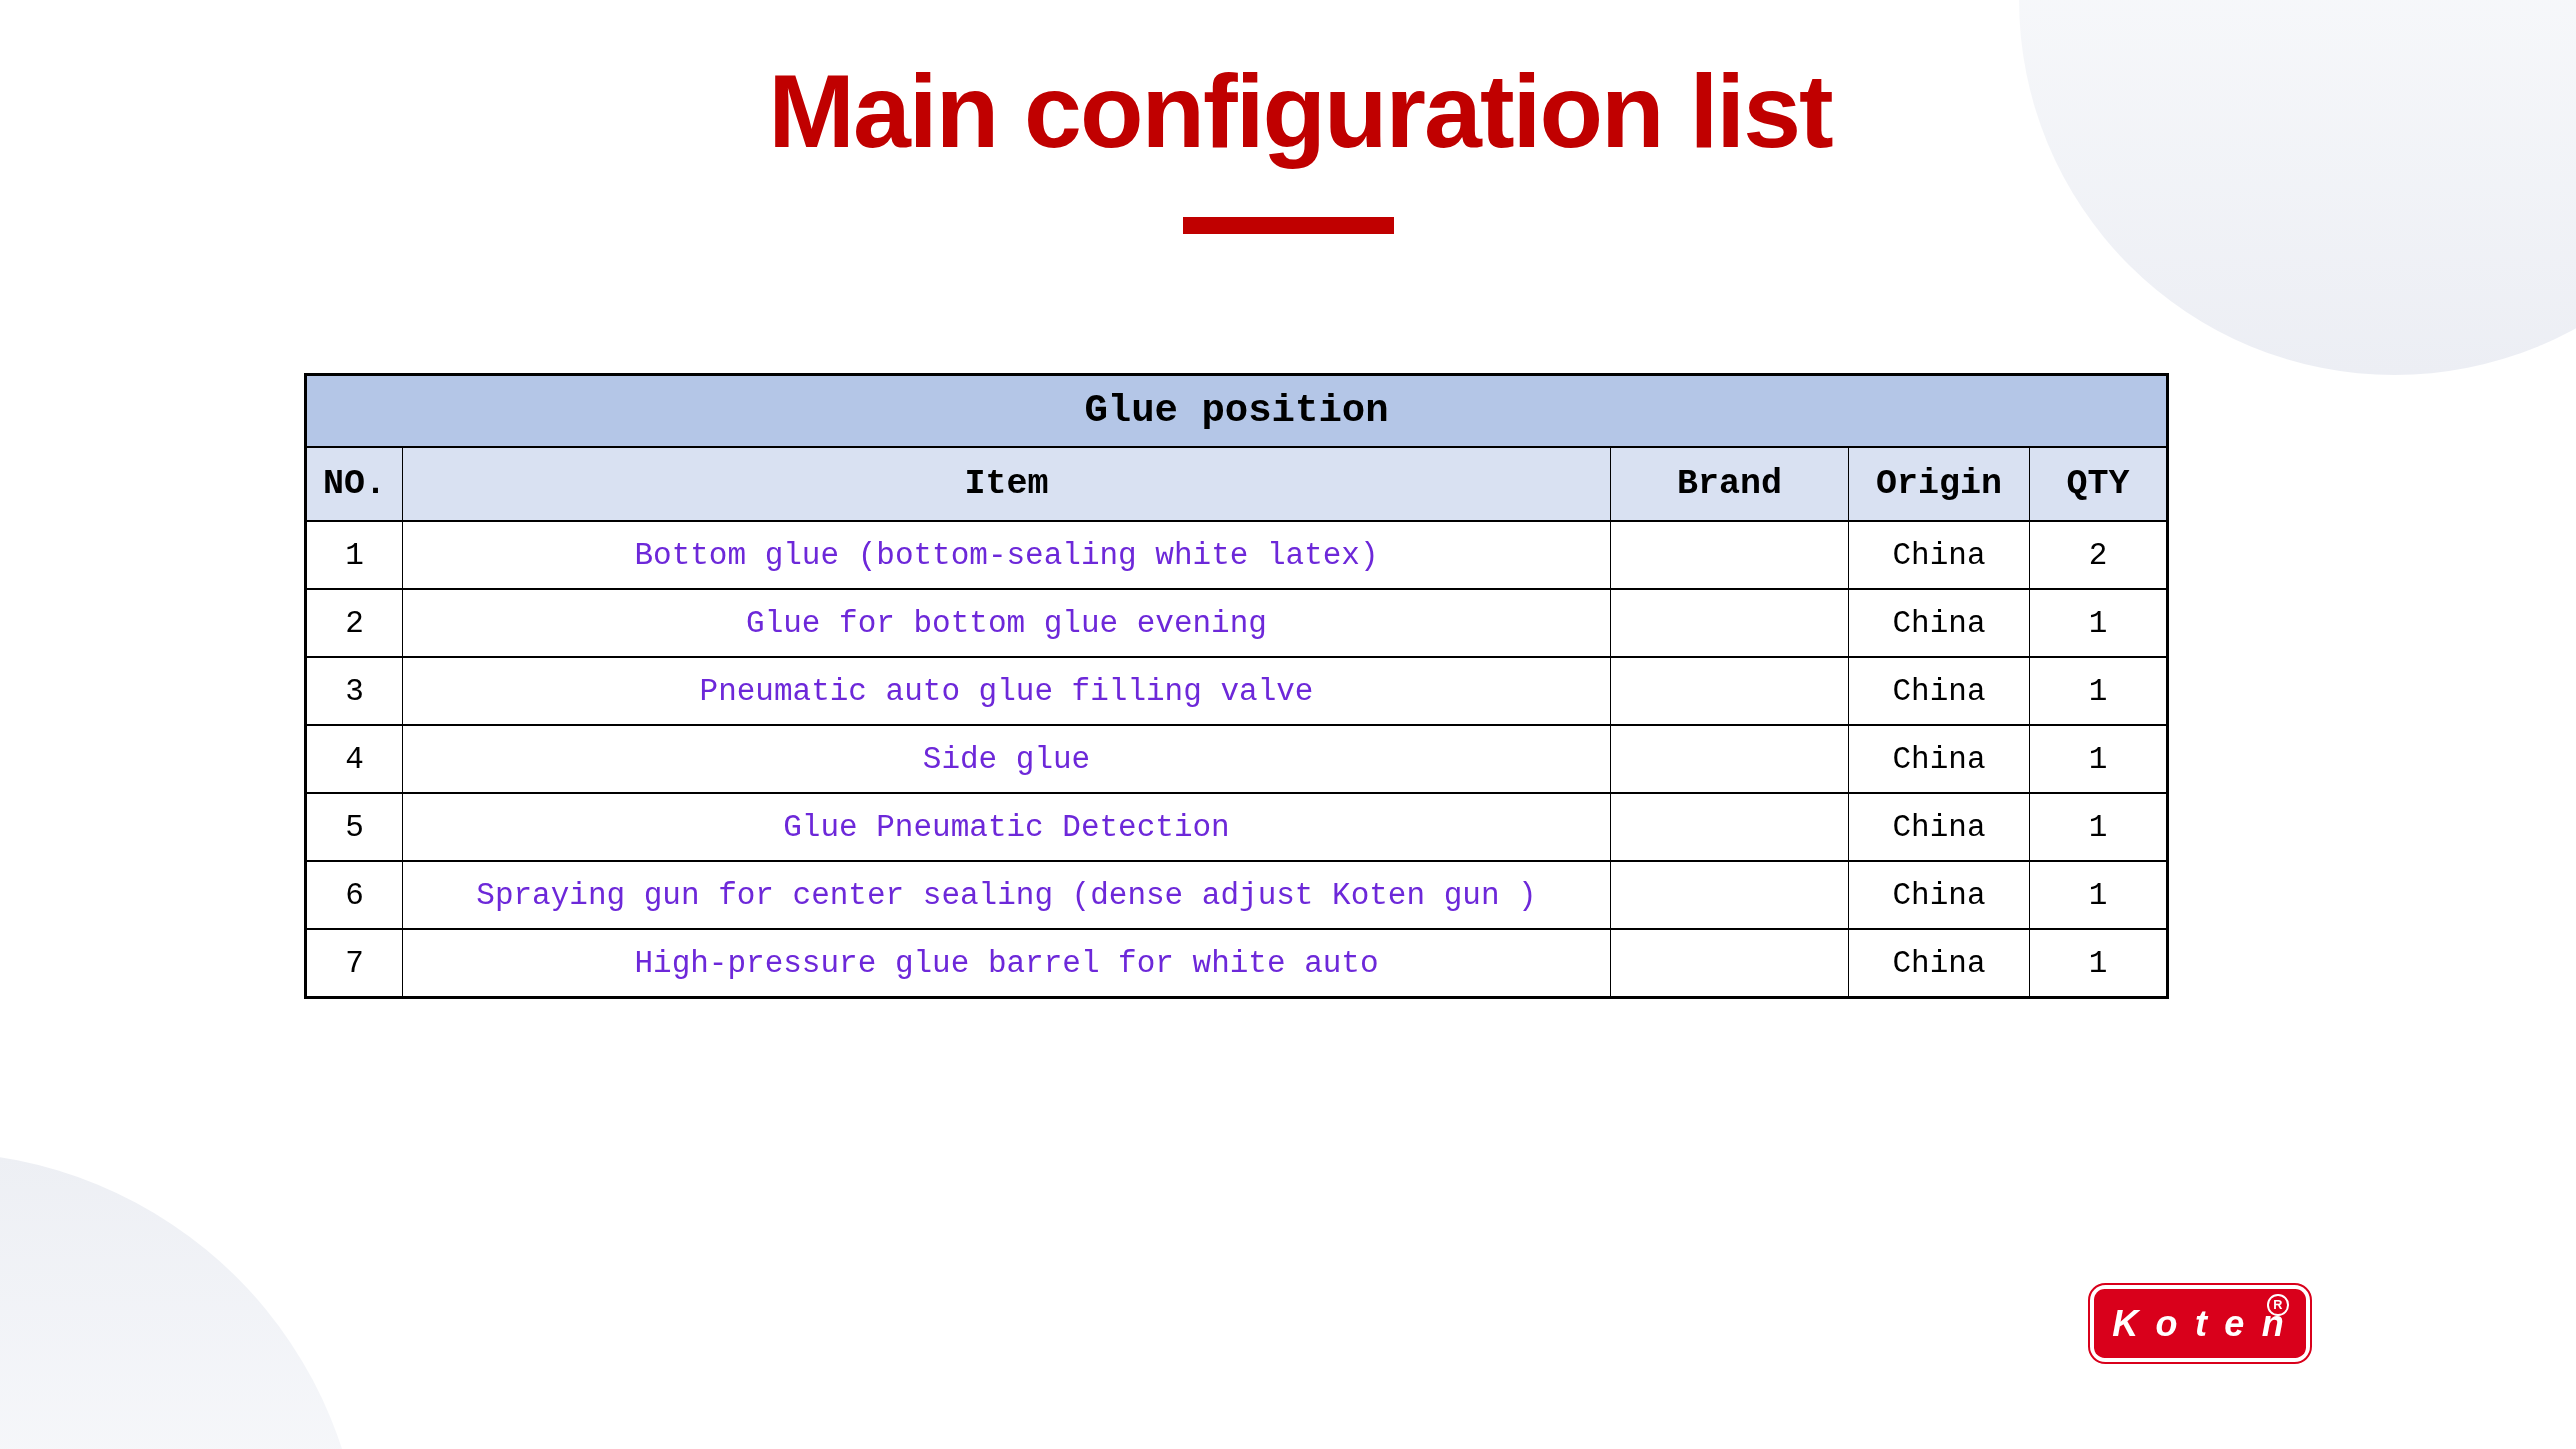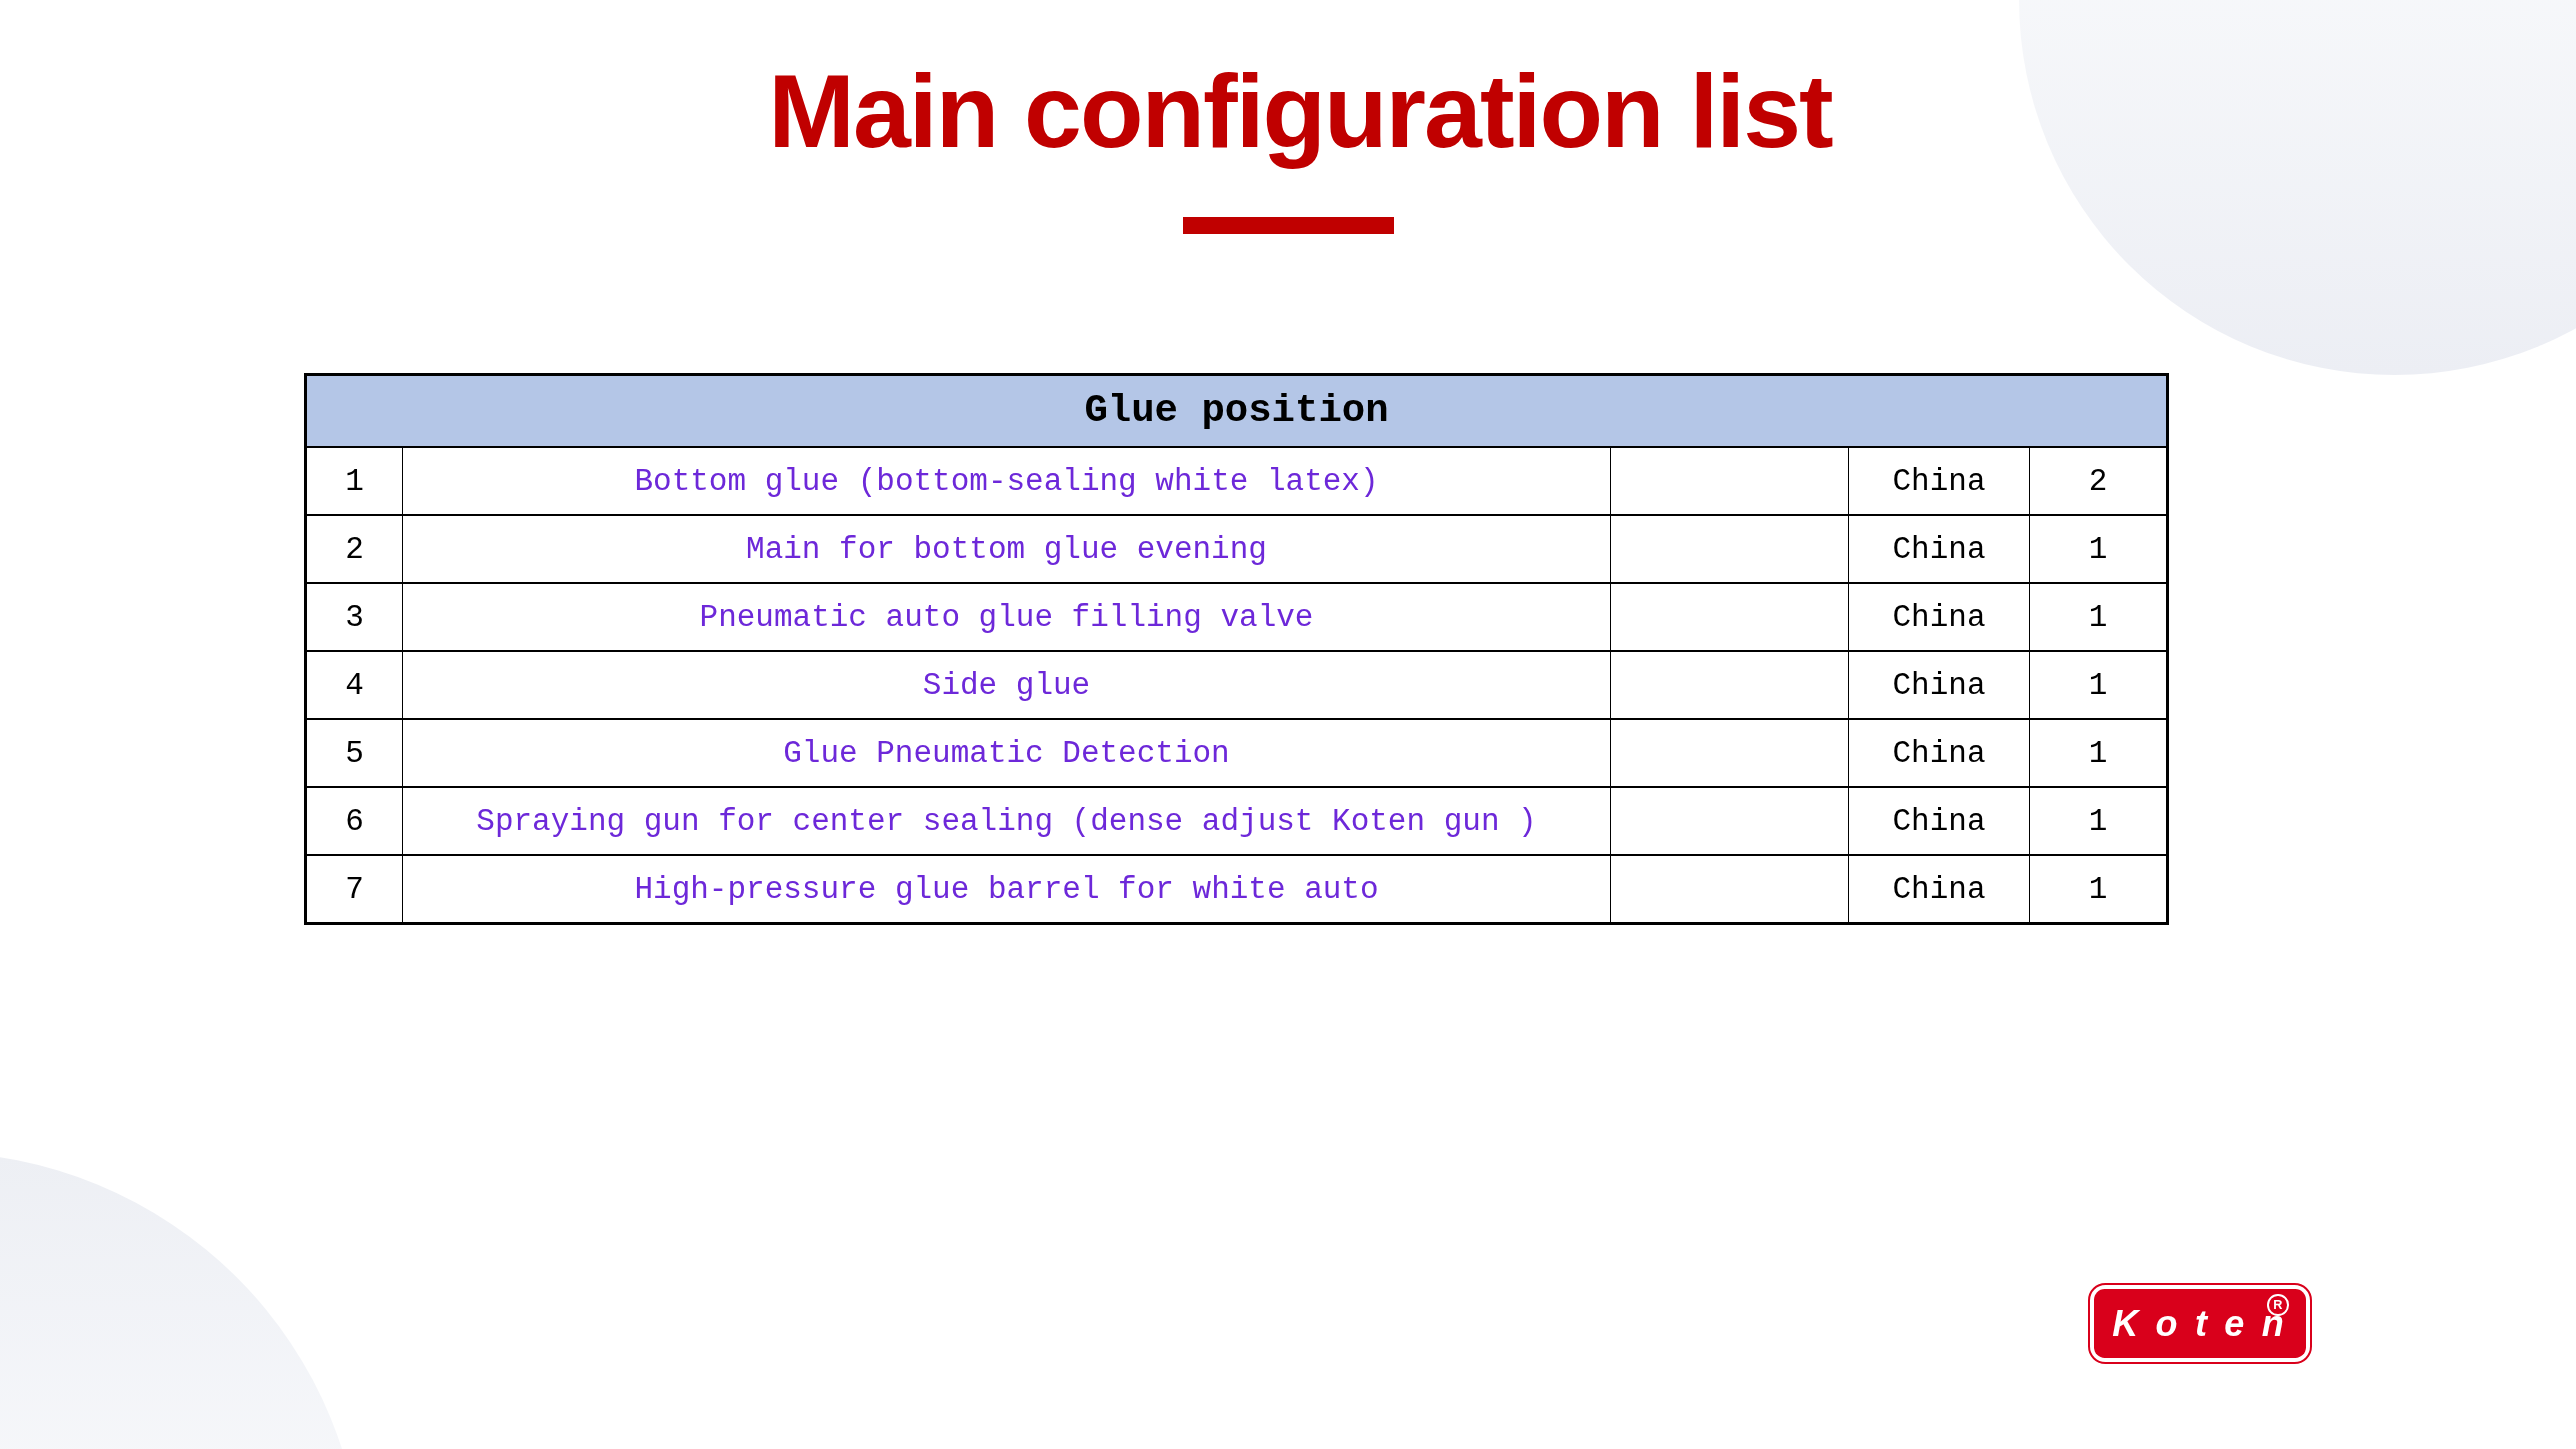--- a/index.html
+++ b/index.html
@@ -175,32 +175,39 @@
       <col style="width:97px">
       <col style="width:1208px">
       <col style="width:238px">
       <col style="width:181px">
       <col style="width:138px">
     </colgroup>
     <thead>
       <tr class="caption-row">
         <th colspan="5">Glue position</th>
       </tr>
+      <tr class="header-row">
+        <th>NO.</th>
+        <th>Item</th>
+        <th>Brand</th>
+        <th>Origin</th>
+        <th>QTY</th>
+      </tr>
     </thead>
     <tbody>
         <tr>
           <td class="cell-no">1</td>
           <td class="cell-item">Bottom glue (bottom-sealing white latex)</td>
           <td class="cell-brand"></td>
           <td class="cell-origin">China</td>
           <td class="cell-qty">2</td>
         </tr>
         <tr>
           <td class="cell-no">2</td>
-          <td class="cell-item">Main for bottom glue evening</td>
+          <td class="cell-item">Glue for bottom glue evening</td>
           <td class="cell-brand"></td>
           <td class="cell-origin">China</td>
           <td class="cell-qty">1</td>
         </tr>
         <tr>
           <td class="cell-no">3</td>
           <td class="cell-item">Pneumatic auto glue filling valve</td>
           <td class="cell-brand"></td>
           <td class="cell-origin">China</td>
           <td class="cell-qty">1</td>

